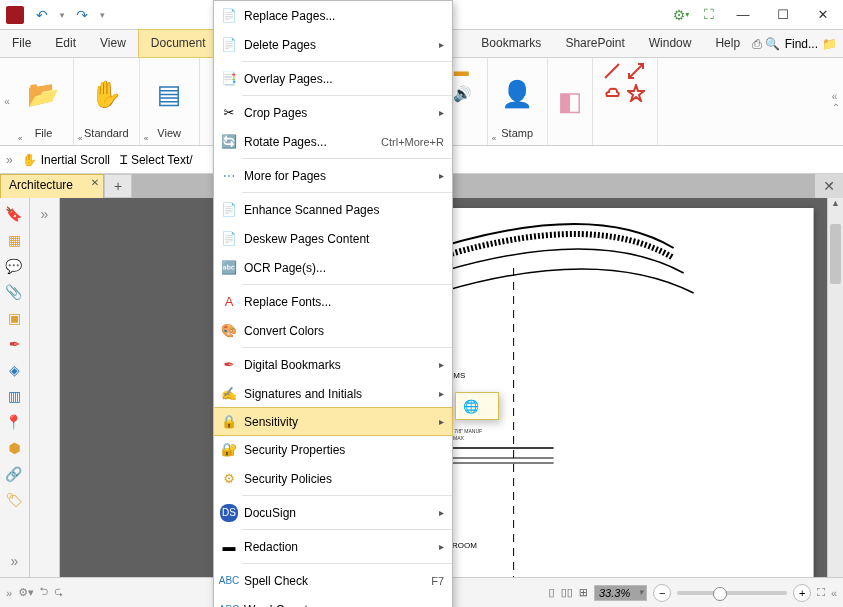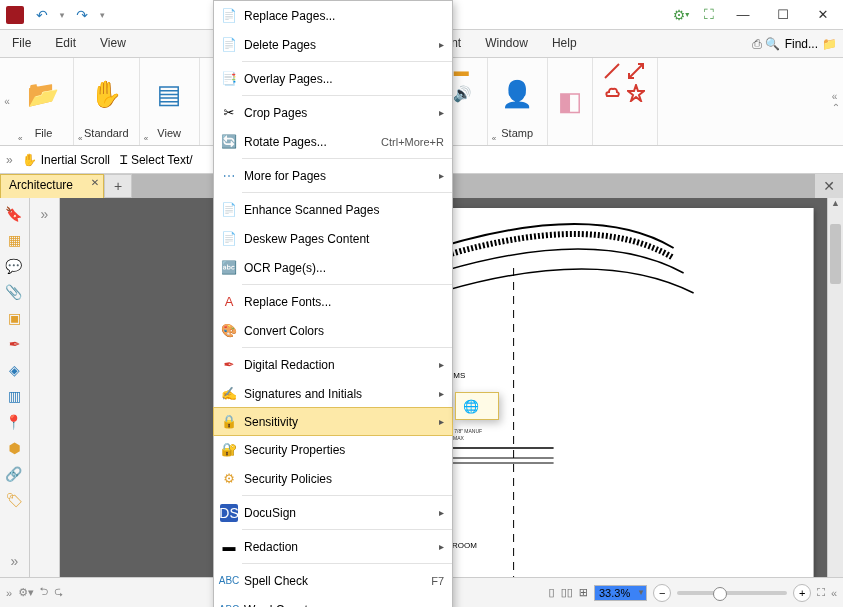--- a/index.html
+++ b/index.html
@@ -46,21 +46,21 @@
   .left-tools { width: 30px; background: #f4f4f4; border-right: 1px solid #ccc; display: flex; flex-direction: column; align-items: center; padding-top: 6px; gap: 6px; }
   .lt-icon { width: 20px; height: 20px; font-size: 14px; display: flex; align-items: center; justify-content: center; cursor: pointer; }
   .second-tools { width: 30px; background: #f4f4f4; border-right: 1px solid #ccc; display: flex; flex-direction: column; align-items: center; padding-top: 6px; gap: 6px; }
   .canvas { flex: 1; position: relative; overflow: hidden; }
   .page { position: absolute; left: 50%; top: 10px; transform: translateX(-16%); width: 440px; height: 560px; background: #fff; box-shadow: 0 2px 6px rgba(0,0,0,.4); }
   .scrollbar { width: 16px; background: #eaeaea; border-left: 1px solid #ccc; display: flex; flex-direction: column; }
   .sb-thumb { background: #c4c4c4; height: 60px; margin: 16px 2px 0; border-radius: 2px; }
 
   
   .statusbar { position: absolute; bottom: 0; left: 0; right: 0; height: 30px; display: flex; align-items: center; background: #f4f4f4; border-top: 1px solid #ccc; padding: 0 6px; gap: 6px; font-size: 11px; }
-  .zoom-box { border: 1px solid #bbb; padding: 1px 16px 1px 4px; background: #3b82f6; position: relative; }
+  .zoom-box { border: 1px solid #bbb; padding: 1px 16px 1px 4px; background: #a3a3a3; position: relative; font-style: italic; }
   .zoom-box::after { content: "▾"; position: absolute; right: 3px; top: 1px; font-size: 9px; color: #666; }
   .zoom-slider { width: 110px; height: 4px; background: #ccc; position: relative; border-radius: 2px; }
   .zoom-slider::before { content: ""; position: absolute; left: 36px; top: -4px; width: 12px; height: 12px; background: #fff; border: 1px solid #888; border-radius: 50%; }
   .sb-btn { width: 18px; height: 18px; border: 1px solid #bbb; border-radius: 50%; display: flex; align-items: center; justify-content: center; font-size: 11px; background: #fff; }
 
   
   .context-menu { position: absolute; top: 0; left: 213px; width: 240px; background: #fff; border: 1px solid #bcbcbc; box-shadow: 2px 3px 8px rgba(0,0,0,.25); z-index: 50; }
   .cm-item { display: flex; align-items: center; height: 29px; padding: 0 8px 0 30px; font-size: 12px; position: relative; cursor: pointer; }
   .cm-item.highlight { background: #fde9a8; border: 1px solid #e0c05a; margin: -1px; }
   .cm-icon { position: absolute; left: 6px; width: 18px; height: 18px; font-size: 13px; display: flex; align-items: center; justify-content: center; }
@@ -99,21 +99,23 @@
   <div class="title-icon" style="color:#4a9a4a;">⛶</div>
   <div class="win-btn">—</div>
   <div class="win-btn">☐</div>
   <div class="win-btn">✕</div>
 </div>
 
 <div class="menubar">
   <div class="menu-item">File</div>
   <div class="menu-item">Edit</div>
   <div class="menu-item">View</div>
+  <div class="menu-item active">Document</div>
   <div style="width:252px;"></div>
+  <div class="menu-item">Bookmarks</div>
   <div class="menu-item">SharePoint</div>
   <div class="menu-item">Window</div>
   <div class="menu-item">Help</div>
   <div class="menubar-right">
     <span class="icon-generic">⎙</span>
     <span>🔍</span>
     <span class="find-lbl">Find...</span>
     <span class="folder-y">📁</span>
   </div>
 </div>
@@ -306,21 +308,21 @@
       <span class="cm-icon" style="color:#d43a2f;">A</span>
       <span>Replace Fonts...</span>
     </div>
   <div class="cm-item">
       <span class="cm-icon">🎨</span>
       <span>Convert Colors</span>
     </div>
   <div class="cm-sep"></div>
   <div class="cm-item">
       <span class="cm-icon" style="color:#d43a2f;">✒</span>
-      <span>Digital Redaction</span>
+      <span>Digital Bookmarks</span>
       <span class="cm-arrow">▸</span>
     </div>
   <div class="cm-item">
       <span class="cm-icon">✍</span>
       <span>Signatures and Initials</span>
       <span class="cm-arrow">▸</span>
     </div>
   <div class="cm-item highlight">
       <span class="cm-icon" style="color:#2b7bb9;">🔒</span>
       <span>Sensitivity</span>
@@ -329,21 +331,21 @@
   <div class="cm-item">
       <span class="cm-icon" style="color:#e0a030;">🔐</span>
       <span>Security Properties</span>
     </div>
   <div class="cm-item">
       <span class="cm-icon" style="color:#e0a030;">⚙</span>
       <span>Security Policies</span>
     </div>
   <div class="cm-sep"></div>
   <div class="cm-item">
-      <span class="cm-icon" style="background:#2b5bb9;color:#fff;font-size:14px;border-radius:2px;">DS</span>
+      <span class="cm-icon" style="background:#2b5bb9;color:#fff;font-size:10px;border-radius:8px;">DS</span>
       <span>DocuSign</span>
       <span class="cm-arrow">▸</span>
     </div>
   <div class="cm-sep"></div>
   <div class="cm-item">
       <span class="cm-icon">▬</span>
       <span>Redaction</span>
       <span class="cm-arrow">▸</span>
     </div>
   <div class="cm-sep"></div>

